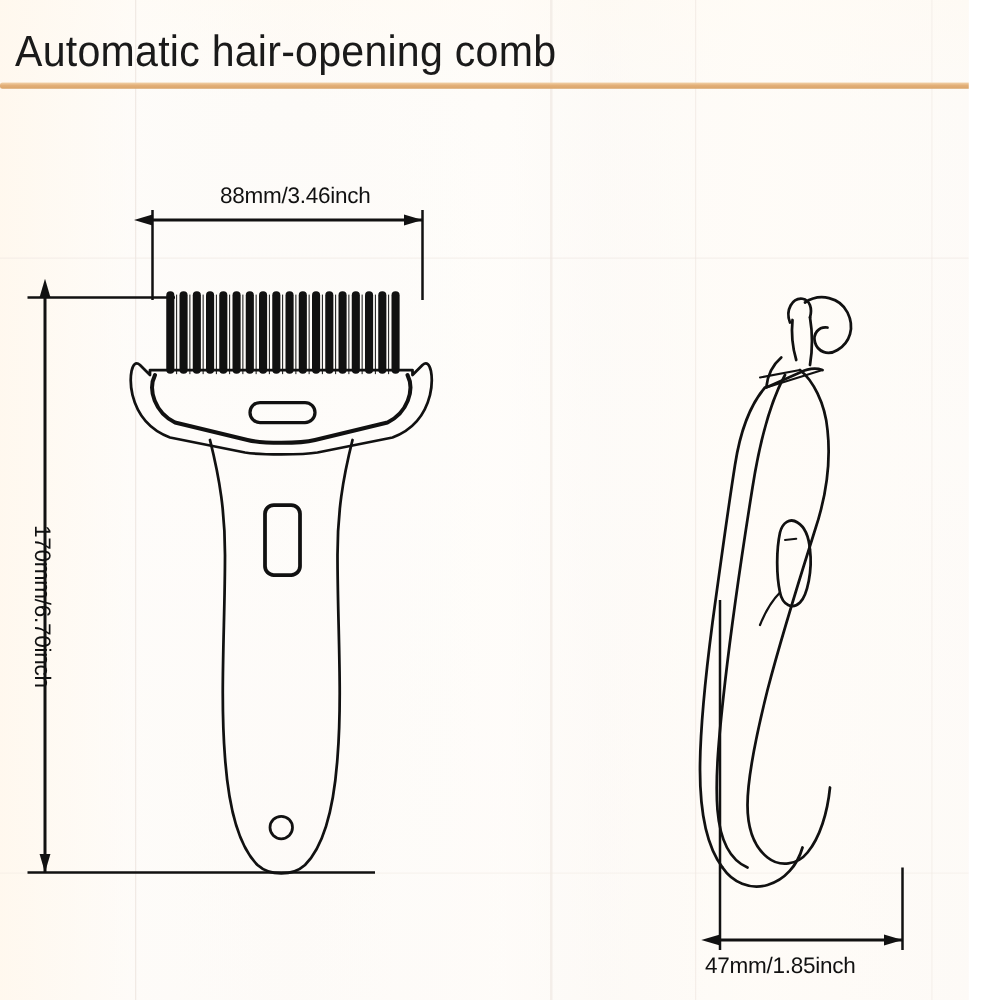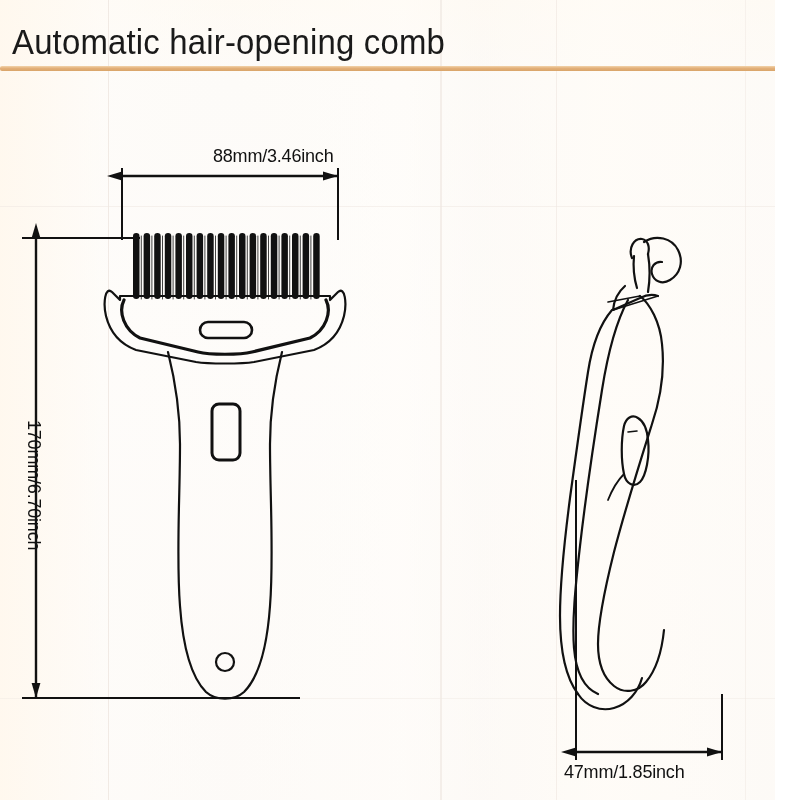--- a/index.html
+++ b/index.html
@@ -83,21 +83,20 @@
     position: absolute;
     color: #111;
     font-size: 18px;
     line-height: 20px;
     white-space: nowrap;
     letter-spacing: -0.2px;
   }
   .dim-width {
     left: 176px;
     top: 146px;
-    margin-left: 37px;
   }
   .dim-height {
     left: 44px;
     top: 420px;
     transform: rotate(90deg);
     transform-origin: left top;
   }
   .dim-depth {
     left: 564px;
     top: 762px;

